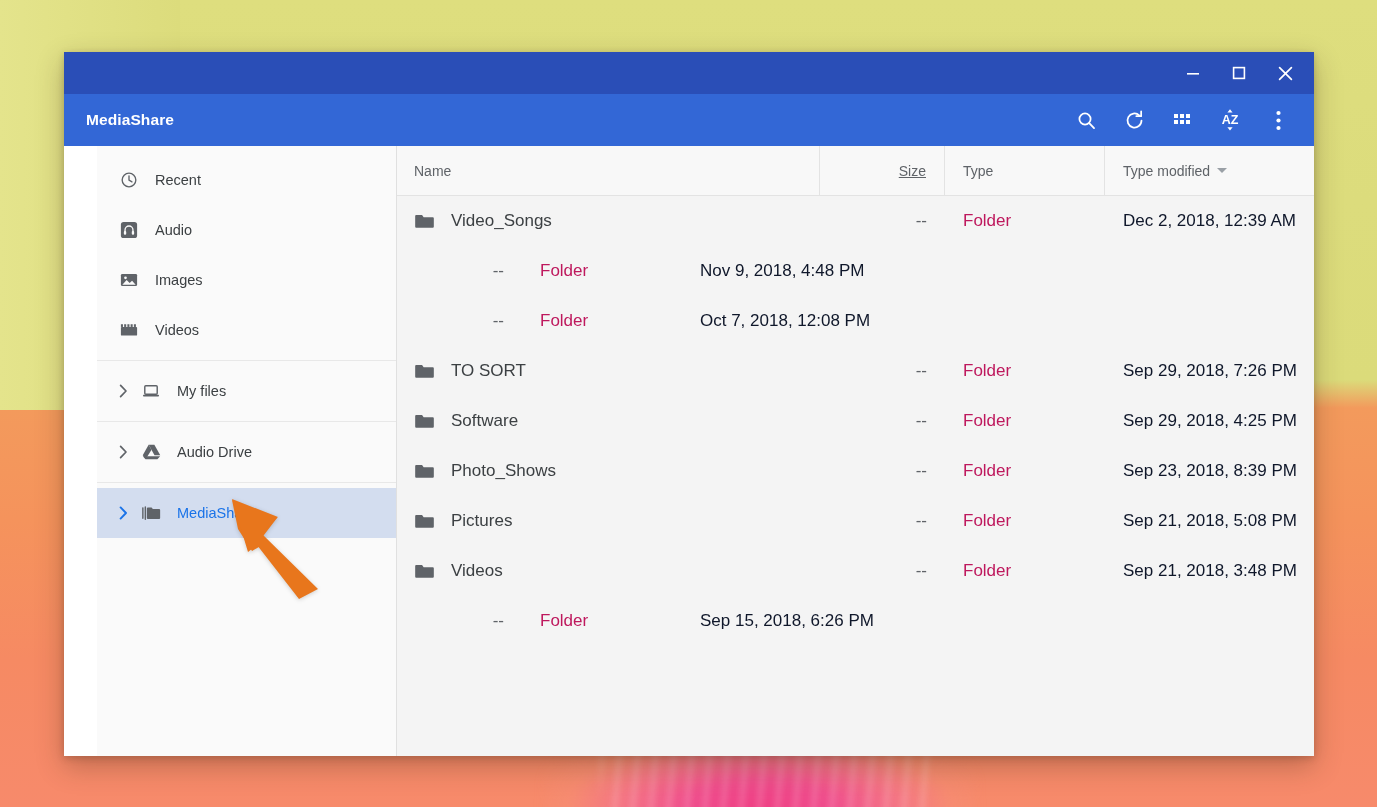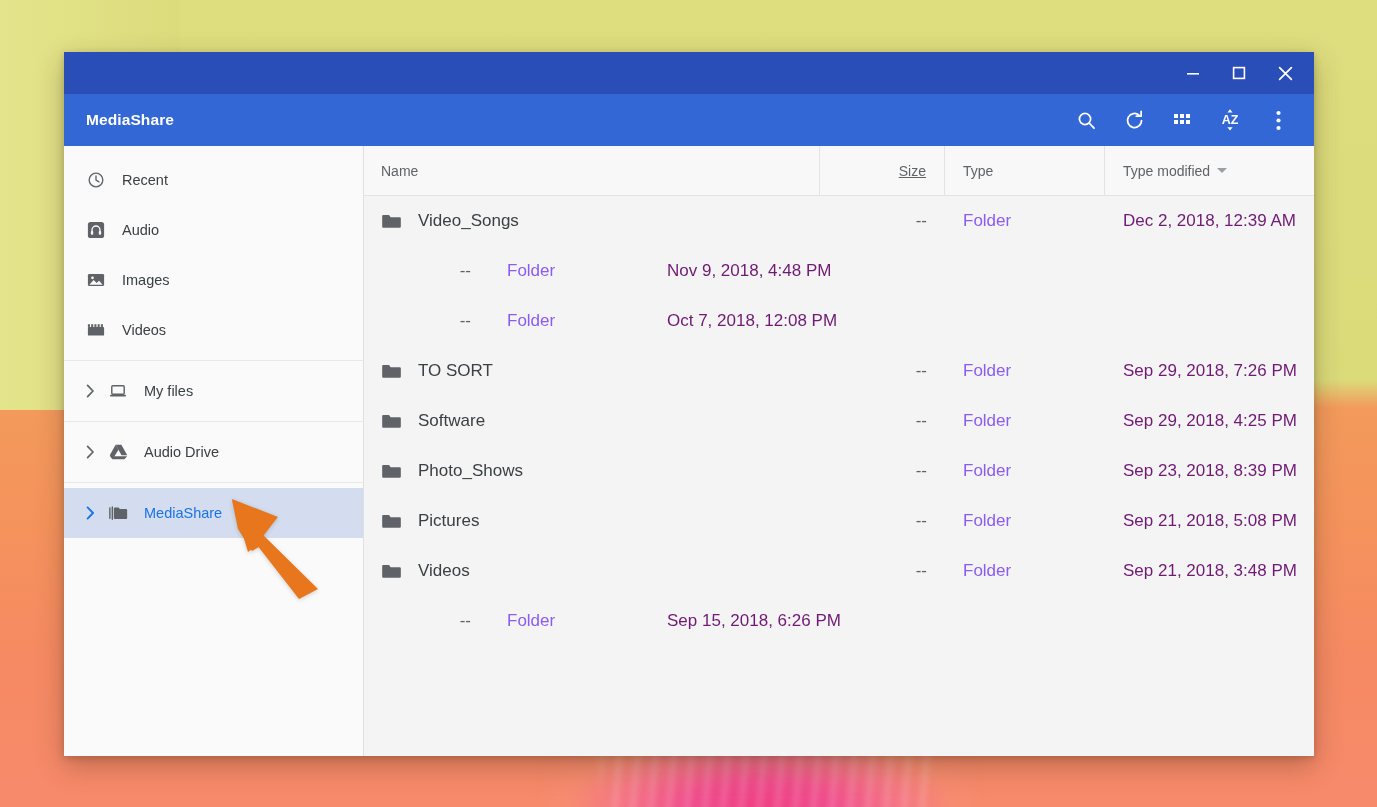--- a/index.html
+++ b/index.html
@@ -83,21 +83,21 @@
   }
   .tbtn {
     width: 44px; height: 44px;
     display: flex; align-items: center; justify-content: center;
     border-radius: 50%;
     margin-left: 4px;
     cursor: default;
   }
 
   
-  #body { flex: 1 1 auto; display: flex; min-height: 0; }
+  #body { flex: 1 1 auto; display: flex; min-height: 0; margin-left: 33px; }
 
   
   #sidebar {
     width: 300px; flex: 0 0 300px;
     background: #fafafa;
     border-right: 1px solid #e0e0e0;
     display: flex; flex-direction: column;
     padding-top: 4px;
   }
   .nav-group { padding: 5px 0; }
@@ -160,22 +160,22 @@
   #tbody { flex: 1 1 auto; overflow: hidden; }
   .row {
     height: 50px;
     display: flex; align-items: center;
     font-size: 17px; color: #3c4043;
     cursor: default;
   }
   .c-name { flex: 1 1 auto; display: flex; align-items: center; padding-left: 17px; min-width: 0; }
   .c-size { width: 125px; flex: 0 0 125px; text-align: right;
             padding-right: 18px; color: #5f6368; }
-  .c-type { width: 160px; flex: 0 0 160px; padding-left: 18px; color: #8b5cf6; }
-  .c-date { width: 209px; flex: 0 0 209px; padding-left: 18px; color: #701a75; white-space: nowrap; }
+  .c-type { width: 160px; flex: 0 0 160px; padding-left: 18px; color: #be185d; }
+  .c-date { width: 209px; flex: 0 0 209px; padding-left: 18px; color: #0f172a; white-space: nowrap; }
   .folder-ico {
     width: 20px; height: 20px; flex: 0 0 20px; margin-right: 17px;
     display: flex; align-items: center; justify-content: center;
   }
   .fname { white-space: nowrap; overflow: hidden; text-overflow: ellipsis; }
 
   
   #anno-arrow {
     position: absolute;
     left: 228px; top: 492px;

